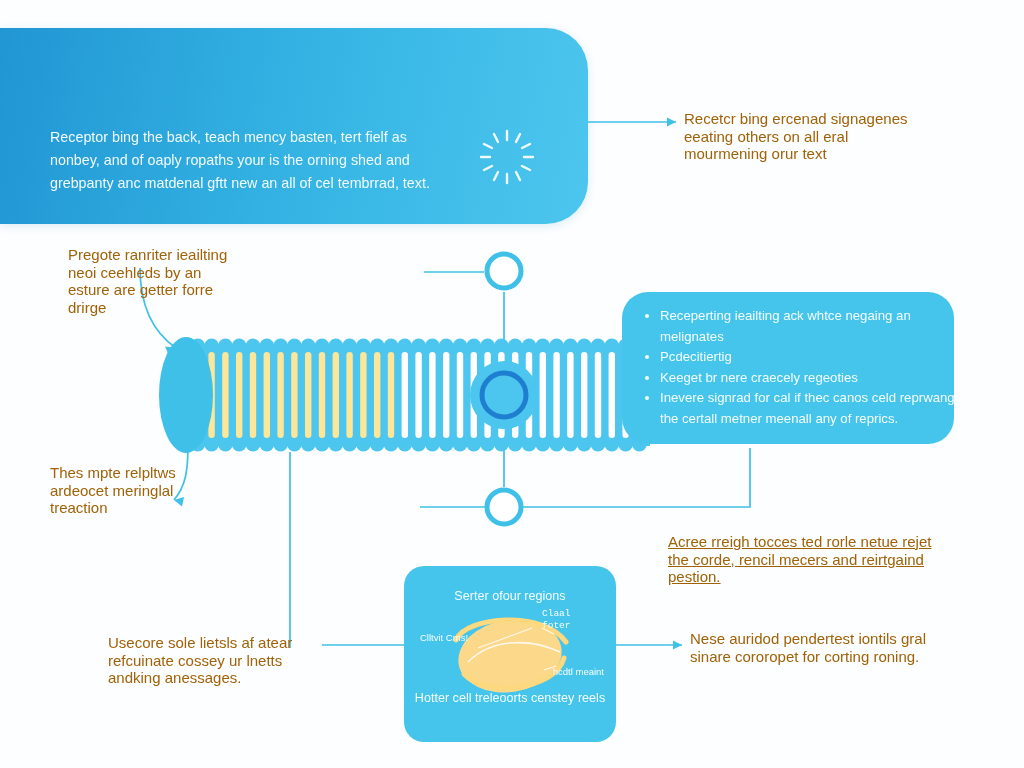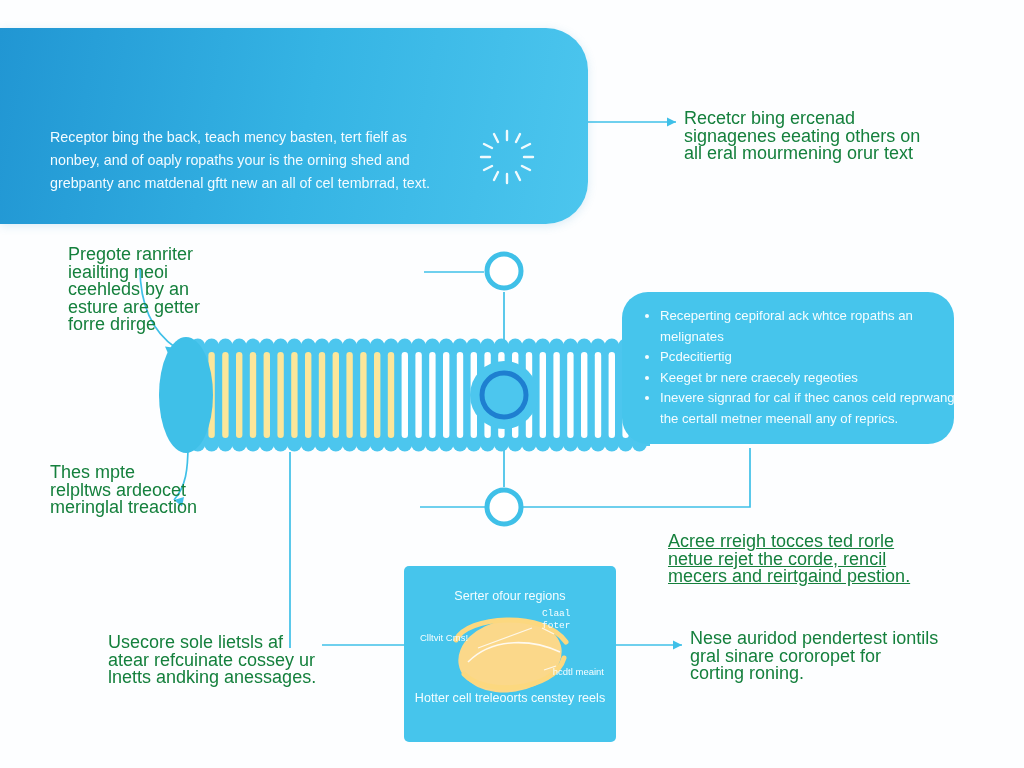--- a/index.html
+++ b/index.html
@@ -84,21 +84,21 @@
   #bullet-list li { margin: 0; padding: 0; }
 
   
   #cell-card {
     position: absolute;
     left: 404px;
     top: 566px;
     width: 212px;
     height: 176px;
     background: #46c5ec;
-    border-radius: 5px;
+    border-radius: 20px;
   }
   .cell-card-caption {
     position: absolute;
     width: 100%;
     text-align: center;
     color: #f3fdff;
     font-size: 12.6px;
     line-height: 17px;
   }
   #cell-card-title { top: 22px; }
@@ -116,22 +116,22 @@
 
   
   #membrane { position: absolute; left: 140px; top: 330px; width: 510px; height: 130px; }
 
   
   #connectors { position: absolute; left: 0; top: 0; width: 1024px; height: 768px; }
 
   
   .note {
     position: absolute;
-    color: #15803d;
-    font-size: 18px;
+    color: #a16207;
+    font-size: 15px;
     line-height: 17.5px;
   }
   #note-top-right    { left: 684px; top: 110px; width: 250px; }
   #note-left-top     { left: 68px;  top: 246px; width: 170px; }
   #note-left-bottom  { left: 50px;  top: 464px; width: 150px; }
   #note-right-mid    { left: 668px; top: 533px; width: 270px; text-decoration: underline; }
   #note-bottom-left  { left: 108px; top: 634px; width: 210px; }
   #note-bottom-right { left: 690px; top: 630px; width: 250px; }
 </style>
 </head>
@@ -309,21 +309,21 @@
     </g>
 
     <ellipse cx="46" cy="65" rx="27" ry="58" fill="#3fc0e8"></ellipse>
 
     <circle cx="364" cy="65" rx="34" r="34" fill="#4cc6ee"></circle>
     <circle cx="364" cy="65" r="22" fill="none" stroke="#1e7fd0" stroke-width="5"></circle>
   </svg>
 
   <div id="bullet-card">
     <ul id="bullet-list">
-        <li>Receperting cepiforal ack whtce ropaths an melignates</li>
+        <li>Receperting ieailting ack whtce negaing an melignates</li>
         <li>Pcdecitiertig</li>
         <li>Keeget br nere craecely regeoties</li>
         <li>Inevere signrad for cal if thec canos celd reprwang the certall metner meenall any of reprics.</li>
       </ul>
   </div>
 
   <div id="cell-card">
     <svg id="cell-shape" viewBox="0 0 212 176" xmlns="http://www.w3.org/2000/svg">
       <ellipse cx="106" cy="90" rx="52" ry="36" fill="#fbd88a" transform="rotate(-9 106 90)"></ellipse>
       <path d="M52 74 C62 50, 140 44, 162 76" stroke="#fcd87f" stroke-width="5" fill="none" stroke-linecap="round"></path>

